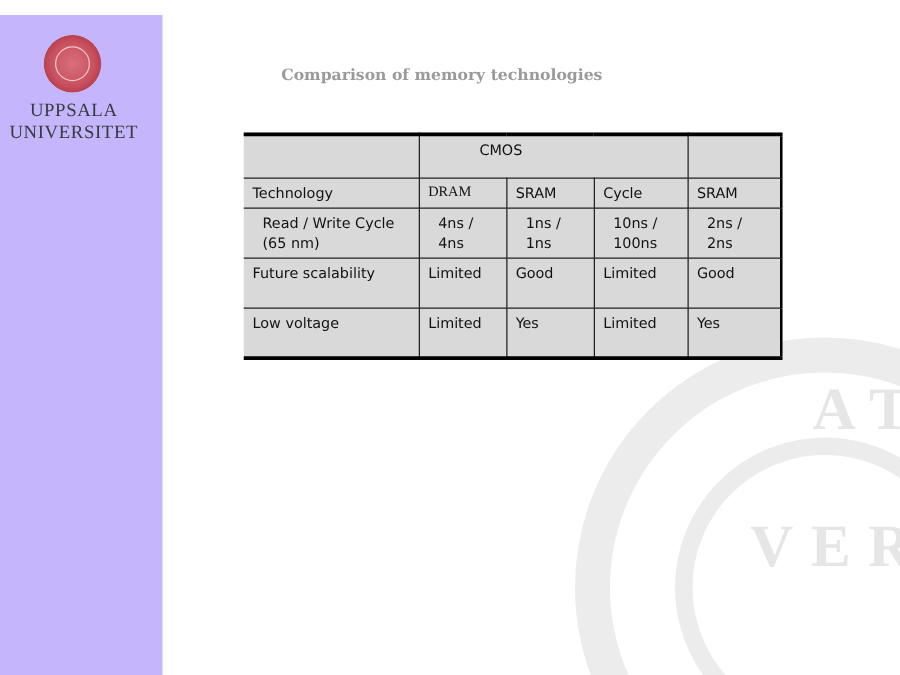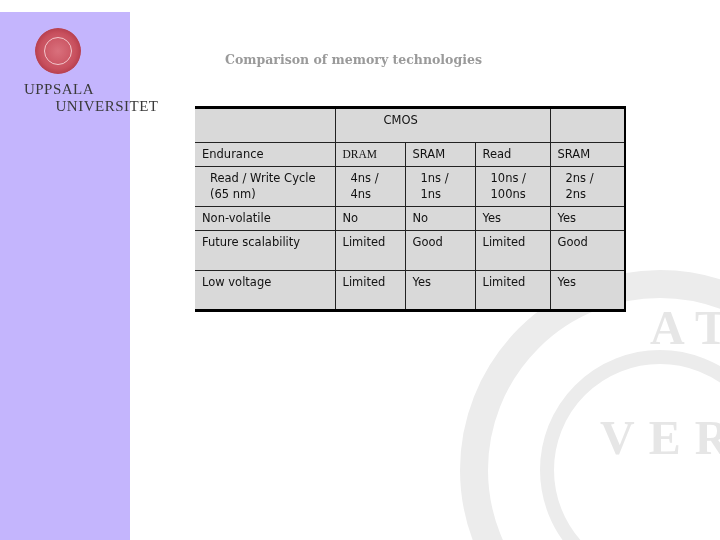--- a/index.html
+++ b/index.html
@@ -2,21 +2,21 @@
 <html><head>
   <meta charset="utf-8">
   <style>
     html, body { margin:0; padding:0; }
     body { width:720px; height:540px; position:relative; overflow:hidden; background:#ffffff; font-family:"Liberation Sans", sans-serif; }
     .sidebar { position:absolute; left:0; top:12px; width:130px; height:540px; background:#c4b5fd; }
     .seal { position:absolute; left:35px; top:16px; width:46px; height:46px; border-radius:50%; background:radial-gradient(circle, #d9707c 0%, #c8505e 55%, #b8404f 70%, #e4a0a8 72%, #c04a58 78%, #b03848 100%); }
     .seal-inner { position:absolute; left:9px; top:9px; width:28px; height:28px; border-radius:50%; border:1px solid #f3c6cb; box-sizing:border-box; }
     .uni-name { position:absolute; left:0; width:118px; text-align:center; font-family:"Liberation Serif", serif; font-size:15px; color:#3a3a3a; letter-spacing:0.5px; }
     .uni-name.l1 { top:69px; }
-    .uni-name.l2 { top:86px;padding-left:48px; }
+    .uni-name.l2 { top:86px; }
     .watermark { position:absolute; left:460px; top:270px; width:400px; height:400px; border-radius:50%; border:28px solid #ececec; box-sizing:border-box; }
     .watermark2 { position:absolute; left:540px; top:350px; width:240px; height:240px; border-radius:50%; border:14px solid #ececec; box-sizing:border-box; }
     .wm-text { position:absolute; font-family:"Liberation Serif", serif; color:#e6e6e6; font-size:48px; font-weight:bold; letter-spacing:14px; }
     .slide-title { position:absolute; left:197px; top:52px; font-family:"DejaVu Serif", serif; font-size:12.5px; font-weight:bold; color:#9a9a9a;margin-left:28px; }
     table.mem { position:absolute; left:195px; top:106px; border-collapse:collapse; background:#d9d9d9; font-family:"DejaVu Sans", sans-serif; font-size:11.5px; color:#111; border-top:3px solid #000; border-bottom:3px solid #000; }
     table.mem td { border:1px solid #222; padding:3px 7px 4px 7px; vertical-align:top; box-sizing:border-box; line-height:16px; }
     table.mem tr td:first-child { border-left:none; }
     table.mem tr td:last-child { border-right:2px solid #000; }
     .c0 { width:140px; } .c1 { width:70px;font-family:Liberation Serif, serif; } .c2 { width:70px; } .c3 { width:75px; } .c4 { width:75px; }
     tr.h-super td { height:35px;padding-left:48px; }
@@ -43,39 +43,32 @@
 <div class="slide-title">Comparison of memory technologies</div>
 
 <table class="mem">
   <tbody>
       <tr class="h-super">
     <td class="c0"></td>
     <td colspan="3">CMOS</td>
     <td class="c4"></td>
   </tr>
   <tr class="r">
-    <td class="c0">Endurance</td>
+    <td class="c0">Technology</td>
     <td class="c1">DRAM</td>
     <td class="c2">SRAM</td>
-    <td class="c3">Read</td>
+    <td class="c3">Cycle</td>
     <td class="c4">SRAM</td>
   </tr>
   <tr class="r2">
     <td>Read / Write Cycle (65 nm)</td>
     <td>4ns / 4ns</td>
     <td>1ns / 1ns</td>
     <td>10ns / 100ns</td>
     <td>2ns / 2ns</td>
-  </tr>
-  <tr class="r">
-    <td>Non-volatile</td>
-    <td>No</td>
-    <td>No</td>
-    <td>Yes</td>
-    <td>Yes</td>
   </tr>
   <tr class="r3">
     <td>Future scalability</td>
     <td>Limited</td>
     <td>Good</td>
     <td>Limited</td>
     <td>Good</td>
   </tr>
   <tr class="r3">
     <td>Low voltage</td>

